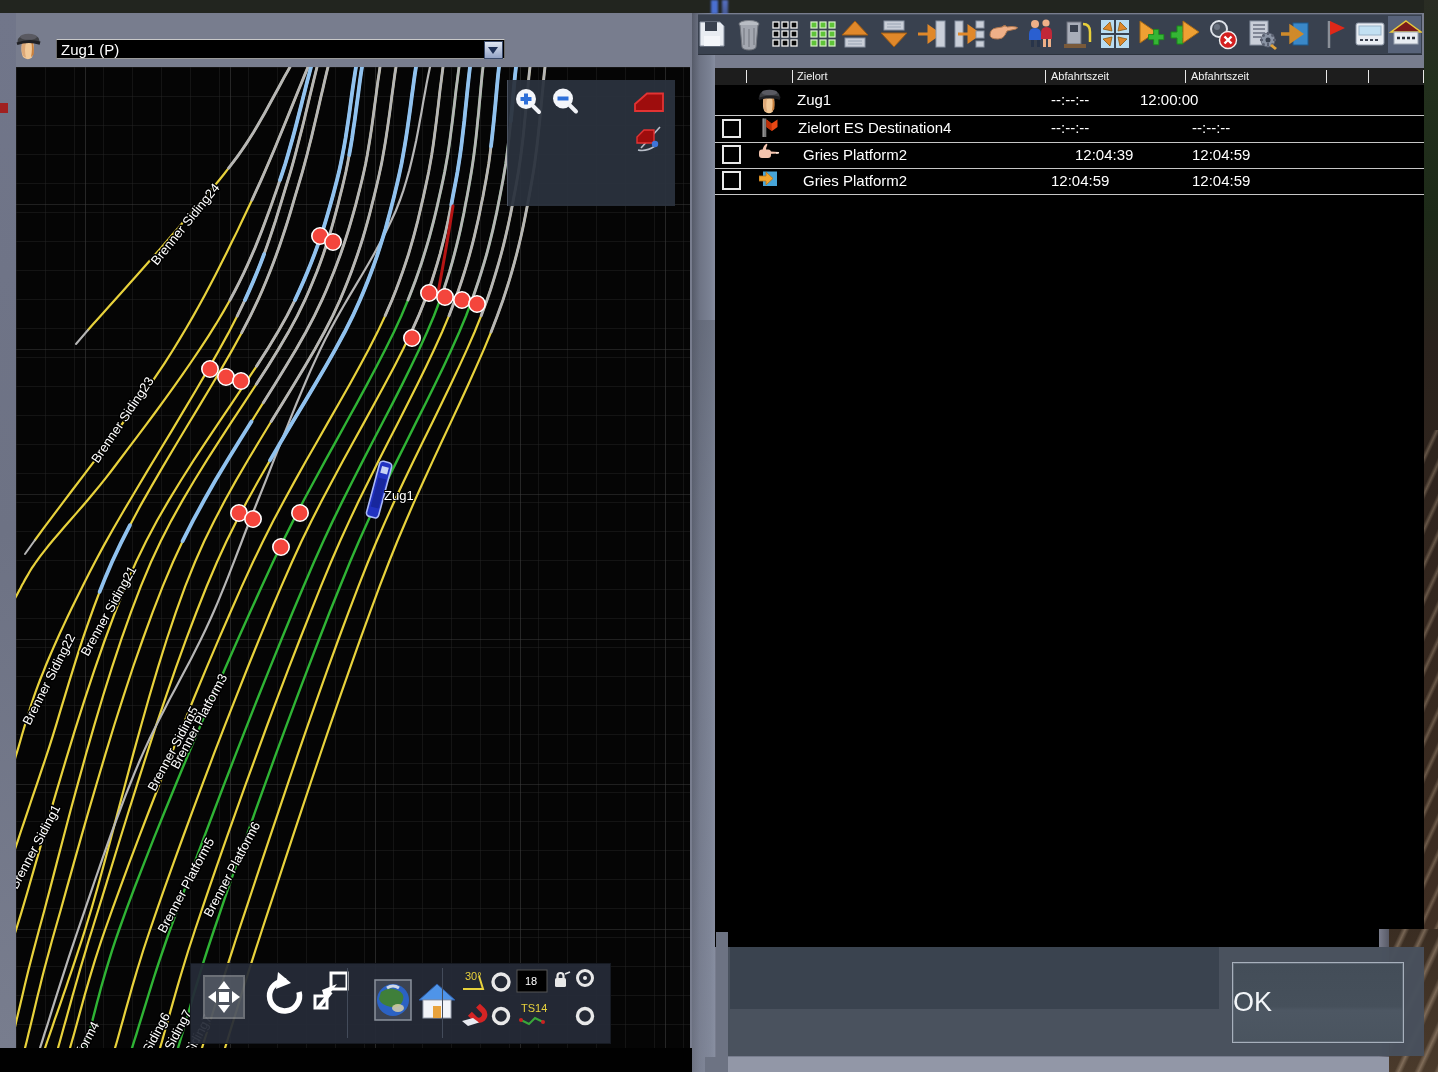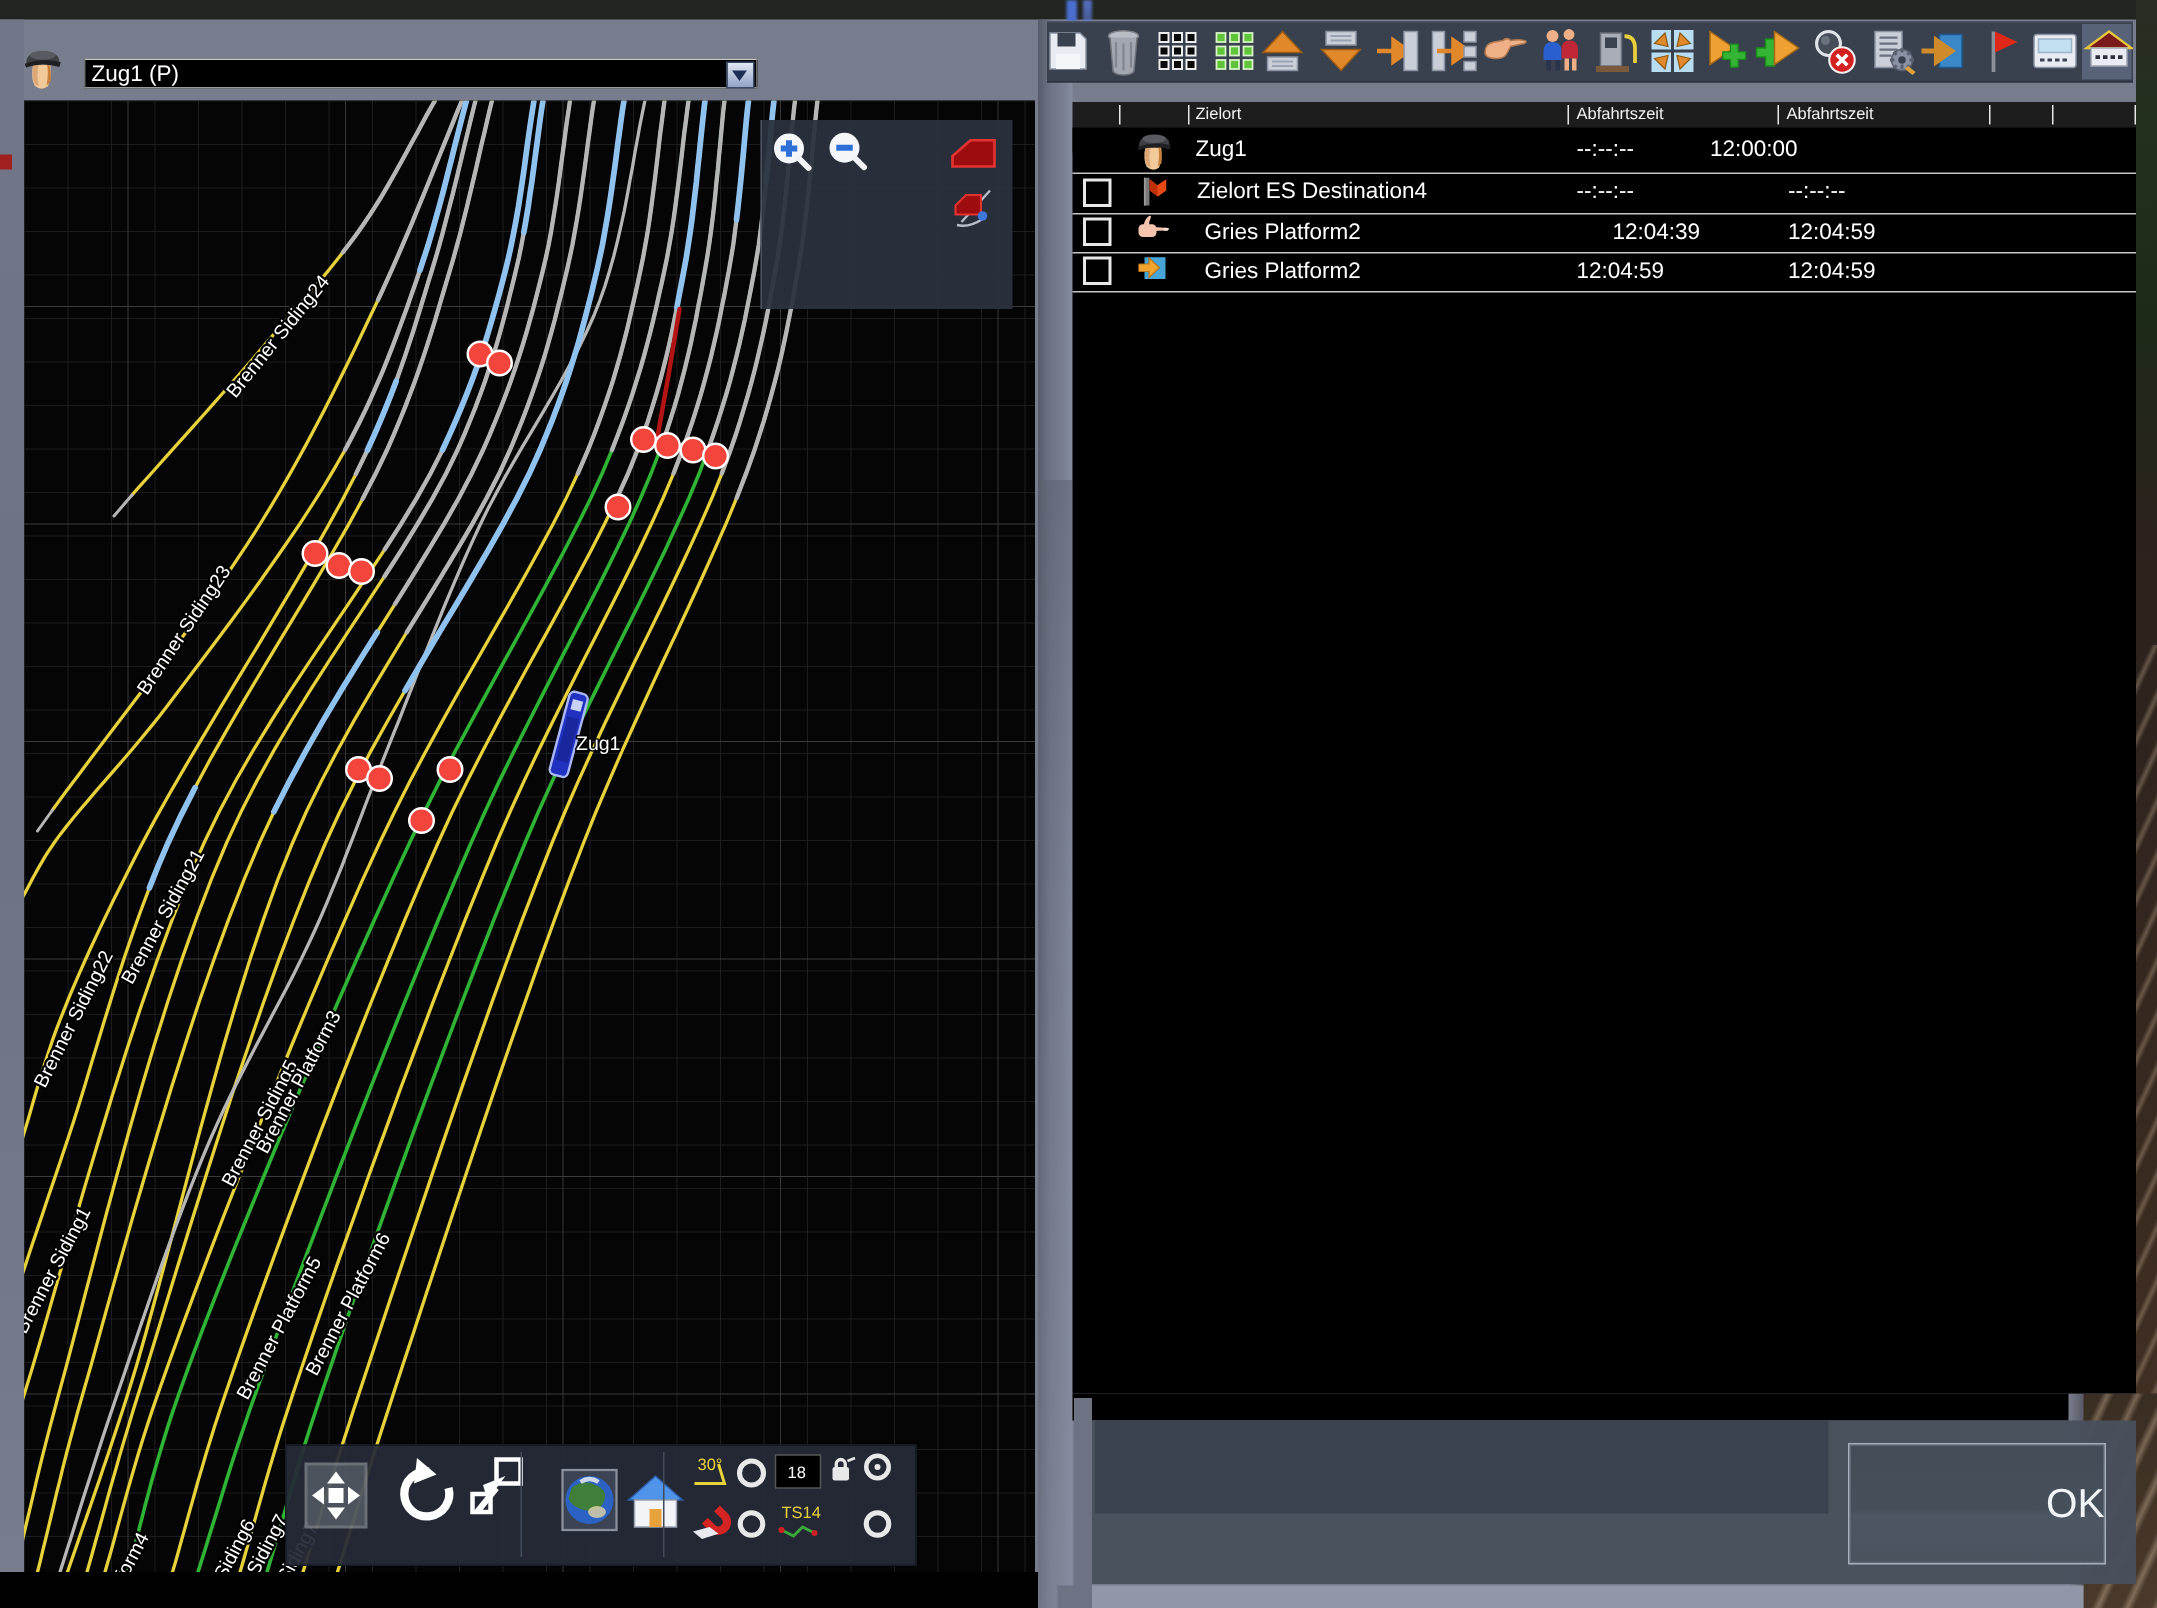--- a/index.html
+++ b/index.html
@@ -45,21 +45,21 @@
   #tblack{left:715px;top:85px;width:709px;height:844px;background:#000;}
   #tblack2{left:715px;top:929px;width:664px;height:18px;background:#000;}
   .rowsep{position:absolute;left:715px;width:709px;height:1px;background:#c6c6c6;}
   .rowtxt{position:absolute;color:#fff;font-size:15px;line-height:18px;}
   .cbx{position:absolute;left:722px;width:15px;height:15px;background:#000;border:2px solid #e8e8e8;}
   
   #okpanel{left:728px;top:947px;width:696px;height:109px;background:rgba(72,81,93,.97);}
   #okpanelL{left:716px;top:932px;width:12px;height:140px;background:#6d7383;}
   #okpanelin{left:730px;top:947px;width:489px;height:62px;background:#3a434f;}
   #okbtn{left:1232px;top:962px;width:170px;height:79px;background:linear-gradient(180deg,#434d58 0%,#46505b 55%,#4d5763 60%,#4a545f 100%);border:1px solid #a7b0bc;box-shadow:inset 0 0 0 1px #5d6773;}
-  #okbtn div{position:absolute;width:100%;text-align:right;top:24px;color:#f2f5f8;font-size:27px;}
+  #okbtn div{position:absolute;width:100%;text-align:left;top:24px;color:#f2f5f8;font-size:27px;}
 </style>
 </head>
 <body>
 <div class="abs" id="bgtop"></div>
 <div class="abs" id="bgleft"></div>
 <div class="abs" id="redmark"></div>
 <div class="abs" id="gapcol"></div>
 <div class="abs" id="pillar"></div>
 <div class="abs" id="bluepole"></div>
 <div class="abs" id="bluepole2"></div>

